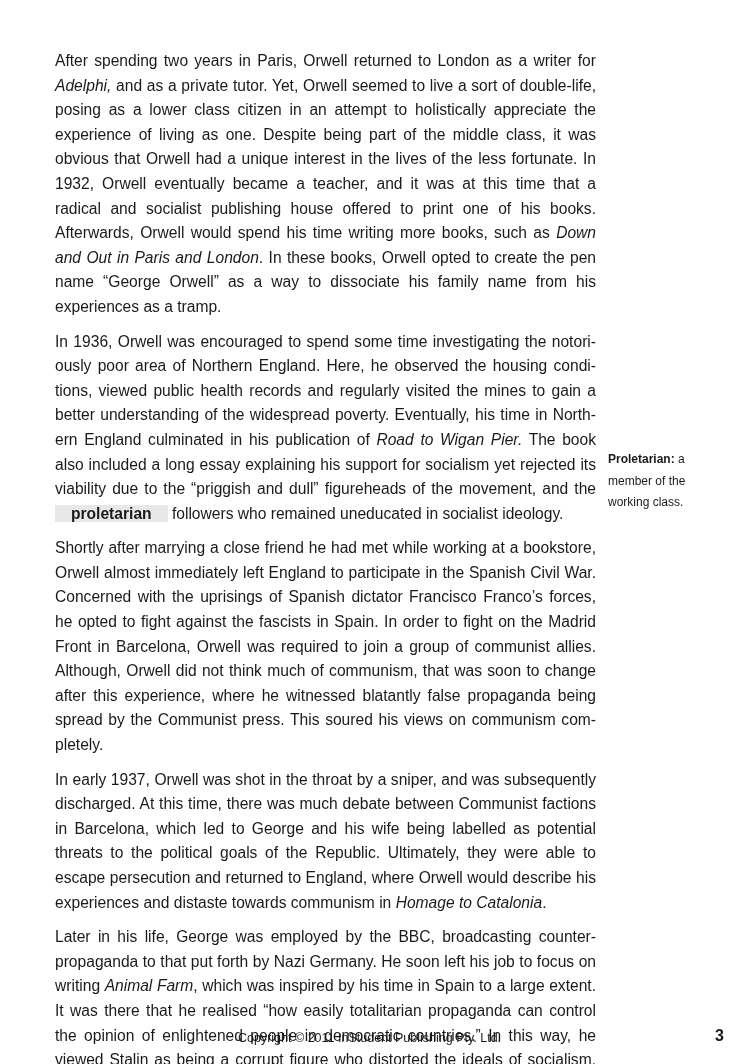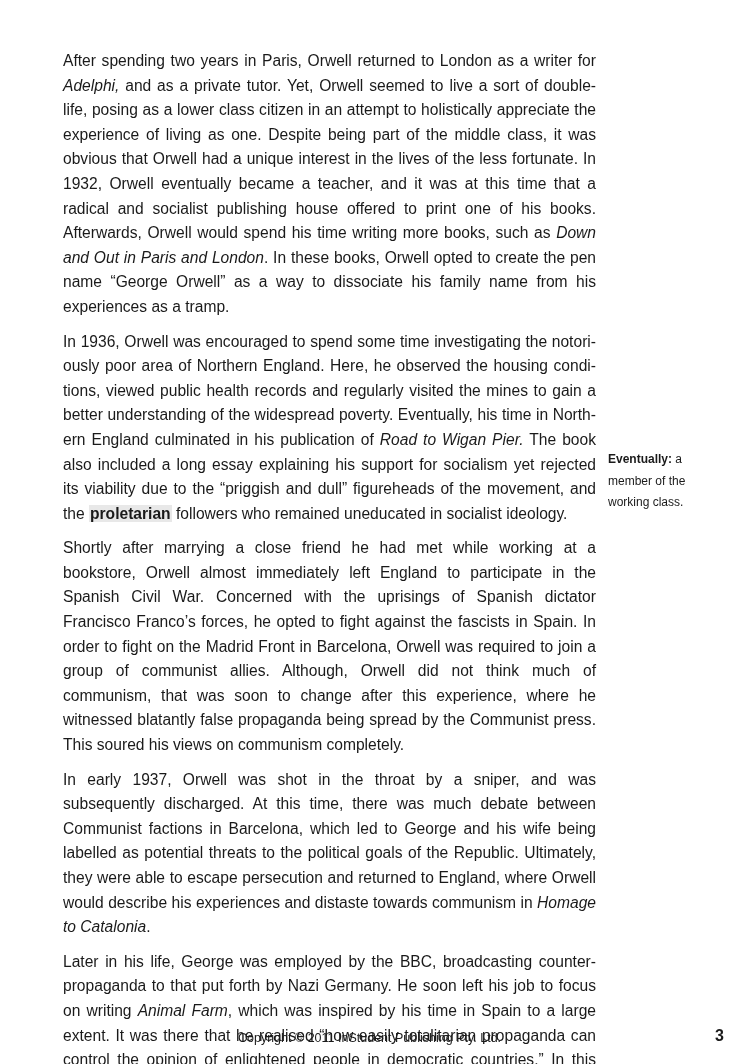--- a/index.html
+++ b/index.html
@@ -1,34 +1,34 @@
 <!DOCTYPE html>
 <html><head>
 <meta charset="utf-8">
 <style>
   html, body { margin: 0; padding: 0; background: #ffffff; }
   body { width: 750px; height: 1064px; position: relative; overflow: hidden; font-family: "Liberation Sans", sans-serif; color: #1a1a1a; }
   .main { position: absolute; left: 51px; top: 49px; width: 545px; }
-  .para { font-size: 15.6px; line-height: 24.6px; text-align: justify; margin: 0 0 10px 12px; hyphens: manual; }
+  .para { font-size: 15.6px; line-height: 24.6px; text-align: justify; margin: 0 0 10px 4px; hyphens: manual; }
   .para em { font-style: italic; }
-  .glossterm { font-weight: bold; background: #e8e8e8; padding: 0 1px; }
+  .glossterm { font-weight: bold; background: #e8e8e8; padding: 0 16px; }
   .sidenote { position: absolute; left: 608px; top: 449px; width: 120px; font-size: 12px; line-height: 21.5px; color: #1a1a1a; }
   .sidenote b { font-weight: bold; }
   .footer-copy { position: absolute; left: 238px; top: 1031px; font-size: 12.5px; color: #1a1a1a; }
   .footer-page { position: absolute; left: 715px; top: 1027px; font-size: 16px; font-weight: bold; color: #1a1a1a; }
 </style>
 </head>
 <body>
 
 <div class="main">
   <p class="para"><span>After spending two years in Paris, Orwell returned to London as a writer for </span><em>Adelphi,</em><span> and as a private tutor.  Yet, Orwell seemed to live a sort of double-life, posing as a lower class citizen in an attempt to holistically appreciate the experience of living as one.  Despite being part of the middle class, it was obvious that Orwell had a unique interest in the lives of the less fortunate.  In 1932, Orwell eventually became a teacher, and it was at this time that a radical and socialist publishing house offered to print one of his books.  Afterwards, Orwell would spend his time writing more books, such as </span><em>Down and Out in Paris and London</em><span>.  In these books, Orwell opted to create the pen name “George Orwell” as a way to dissociate his family name from his experiences as a tramp.</span></p>
   <p class="para"><span>In 1936, Orwell was encouraged to spend some time investigating the notori­ously poor area of Northern England.  Here, he observed the housing condi­tions, viewed public health records and regularly visited the mines to gain a better understanding of the widespread poverty. Eventually, his time in North­ern England culminated in his publication of </span><em>Road to Wigan Pier.</em><span>  The book also included a long essay explaining his support for socialism yet rejected its viability due to the “priggish and dull” figureheads of the movement, and the </span><span class="glossterm">proletarian</span><span> followers who remained uneducated in socialist ideology.</span></p>
   <p class="para"><span>Shortly after marrying a close friend he had met while working at a bookstore, Orwell almost immediately left England to participate in the Spanish Civil War. Concerned with the uprisings of Spanish dictator Francisco Franco’s forces, he opted to fight against the fascists in Spain.  In order to fight on the Madrid Front in Barcelona, Orwell was required to join a group of communist allies. Although, Orwell did not think much of communism, that was soon to change after this experience, where he witnessed blatantly false propaganda being spread by the Communist press.  This soured his views on communism com­pletely.</span></p>
   <p class="para"><span>In early 1937, Orwell was shot in the throat by a sniper, and was subsequently discharged.  At this time, there was much debate between Communist factions in Barcelona, which led to George and his wife being labelled as potential threats to the political goals of the Republic.  Ultimately, they were able to escape persecution and returned to England, where Orwell would describe his experiences and distaste towards communism in </span><em>Homage to Catalonia</em><span>.</span></p>
   <p class="para"><span>Later in his life, George was employed by the BBC, broadcasting counter-propaganda to that put forth by Nazi Germany.  He soon left his job to focus on writing </span><em>Animal Farm</em><span>, which was inspired by his time in Spain to a large extent.  It was there that he realised “how easily totalitarian propaganda can control the opinion of enlightened people in democratic countries.”  In this way, he viewed Stalin as being a corrupt figure who distorted the ideals of socialism, and this ultimately prompted him to write </span></p>
 </div>
 
 <div class="sidenote">
-  <b>Eventually:</b><span> a member of the working class.</span>
+  <b>Proletarian:</b><span> a member of the working class.</span>
 </div>
 
 <div class="footer-copy">Copyright © 2011 InStudent Publishing Pty. Ltd.</div>
 <div class="footer-page">3</div>
 
 </body></html>

